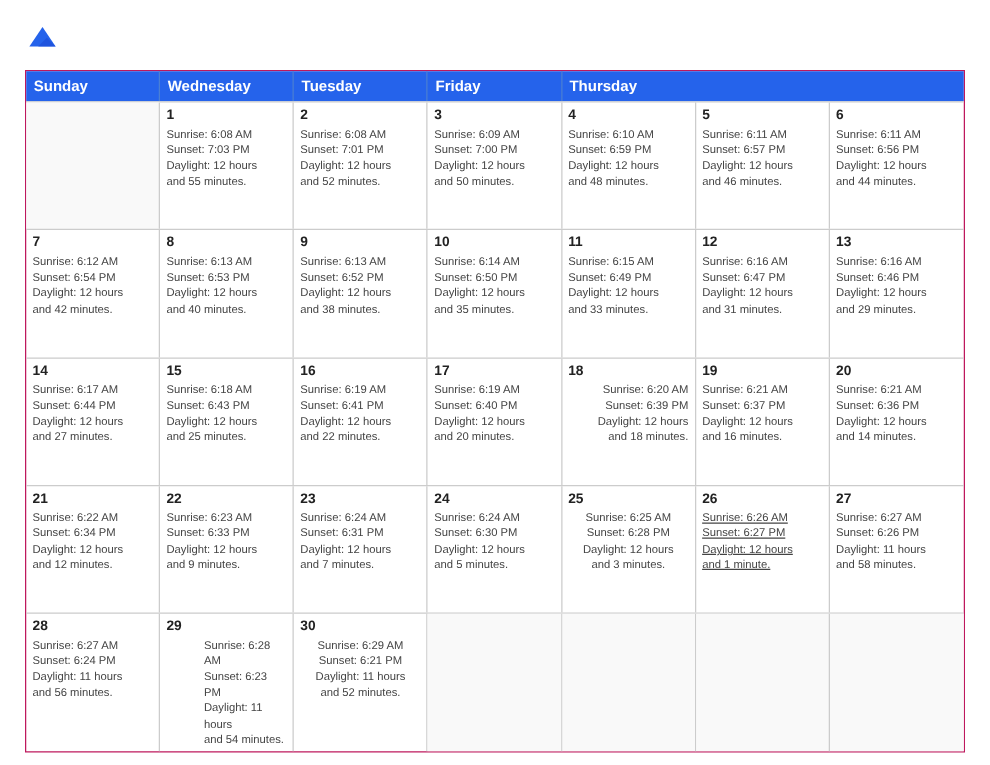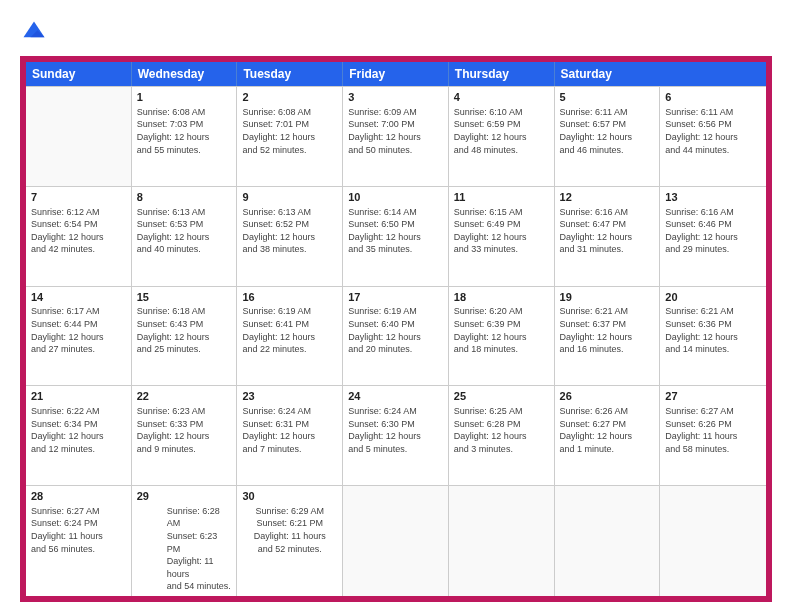--- a/index.html
+++ b/index.html
@@ -49,21 +49,21 @@
       line-height: 1.1;
     }
     .subtitle {
       font-size: 13px;
       color: #444;
     }
     .calendar {
       flex: 1;
       display: flex;
       flex-direction: column;
-      border: 6px solid #be185d;
+      border: 1px solid #be185d;
     }
     .cal-header {
       display: grid;
       grid-template-columns: repeat(7, 1fr);
       background: #2563eb;
     }
     .cal-header-cell {
       color: #fff;
       font-size: 12px;
       font-weight: 600;
@@ -127,21 +127,20 @@
     </div>
   </div>
 
   <div class="calendar">
     <div class="cal-header">
     <div class="cal-header-cell">Sunday</div>
         <div class="cal-header-cell">Wednesday</div>
         <div class="cal-header-cell">Tuesday</div>
         <div class="cal-header-cell">Friday</div>
         <div class="cal-header-cell">Thursday</div>
-        <div class="cal-header-cell">Saturday</div>
       </div>
     <div class="cal-body">
     <div class="cal-row">
           <div class="cal-cell empty"></div>
           <div class="cal-cell">
             <span class="day-num">1</span>
             <div class="cell-info" style="white-space: pre-line;">Sunrise: 6:08 AM
 Sunset: 7:03 PM
 Daylight: 12 hours
 and 55 minutes.</div>
@@ -257,21 +256,21 @@
           </div>
           <div class="cal-cell">
             <span class="day-num">17</span>
             <div class="cell-info" style="white-space: pre-line;">Sunrise: 6:19 AM
 Sunset: 6:40 PM
 Daylight: 12 hours
 and 20 minutes.</div>
           </div>
           <div class="cal-cell">
             <span class="day-num">18</span>
-            <div class="cell-info" style="white-space: pre-line;">Sunrise: 6:20 AM
+            <div class="cell-info" style="white-space: pre-line; text-align: right;">Sunrise: 6:20 AM
 Sunset: 6:39 PM
 Daylight: 12 hours
 and 18 minutes.</div>
           </div>
           <div class="cal-cell">
             <span class="day-num">19</span>
             <div class="cell-info" style="white-space: pre-line;">Sunrise: 6:21 AM
 Sunset: 6:37 PM
 Daylight: 12 hours
 and 16 minutes.</div>
@@ -308,28 +307,28 @@
           </div>
           <div class="cal-cell">
             <span class="day-num">24</span>
             <div class="cell-info" style="white-space: pre-line;">Sunrise: 6:24 AM
 Sunset: 6:30 PM
 Daylight: 12 hours
 and 5 minutes.</div>
           </div>
           <div class="cal-cell">
             <span class="day-num">25</span>
-            <div class="cell-info" style="white-space: pre-line;">Sunrise: 6:25 AM
+            <div class="cell-info" style="white-space: pre-line; text-align: center;">Sunrise: 6:25 AM
 Sunset: 6:28 PM
 Daylight: 12 hours
 and 3 minutes.</div>
           </div>
           <div class="cal-cell">
             <span class="day-num">26</span>
-            <div class="cell-info" style="white-space: pre-line;">Sunrise: 6:26 AM
+            <div class="cell-info" style="white-space: pre-line; text-decoration: underline;">Sunrise: 6:26 AM
 Sunset: 6:27 PM
 Daylight: 12 hours
 and 1 minute.</div>
           </div>
           <div class="cal-cell">
             <span class="day-num">27</span>
             <div class="cell-info" style="white-space: pre-line;">Sunrise: 6:27 AM
 Sunset: 6:26 PM
 Daylight: 11 hours
 and 58 minutes.</div>

